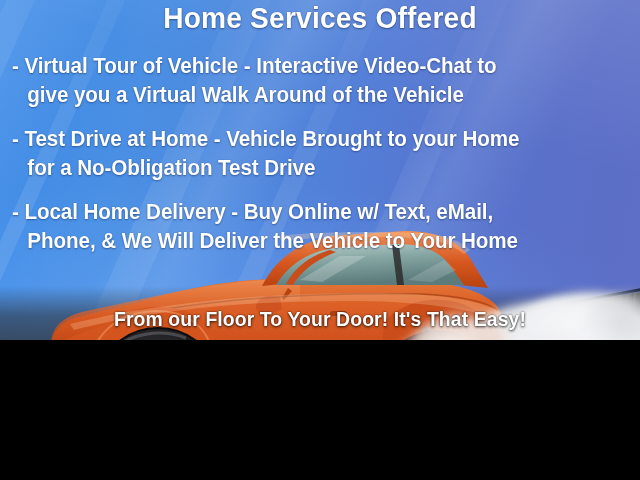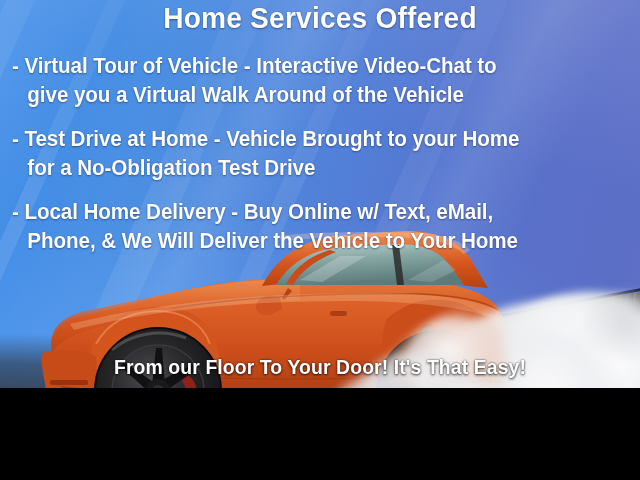--- a/index.html
+++ b/index.html
@@ -1,21 +1,21 @@
 <!DOCTYPE html>
 <html><head>
 <meta charset="utf-8">
 <title>Home Services Offered</title>
 <style>
   html,body{margin:0;padding:0;background:#000;}
   body{font-family:"Liberation Sans","DejaVu Sans",sans-serif;}
 
   #stage{
     position:relative;
-    width:640px;height:388px;
+    width:640px;height:340px;
     overflow:hidden;
     background:#15803d;
     user-select:none;
   }
 
   
   .backdrop{
     position:absolute;inset:0;
     background:
       linear-gradient(118deg,

